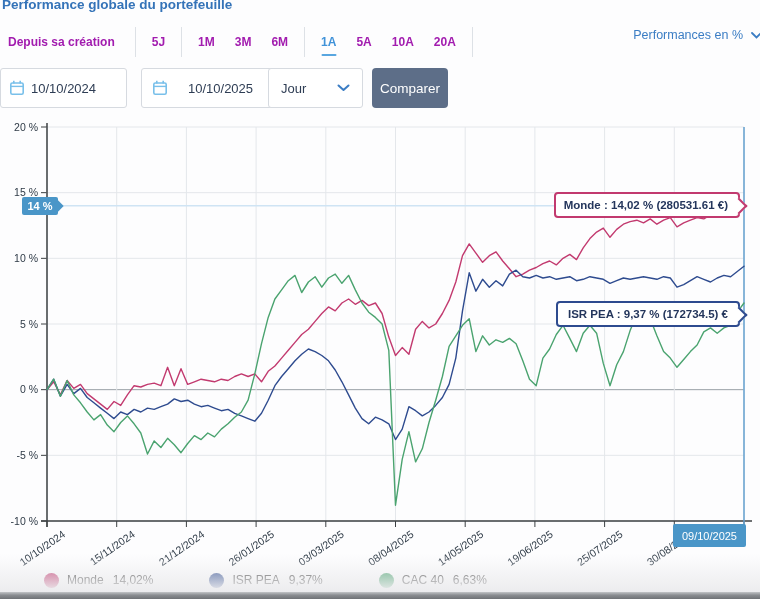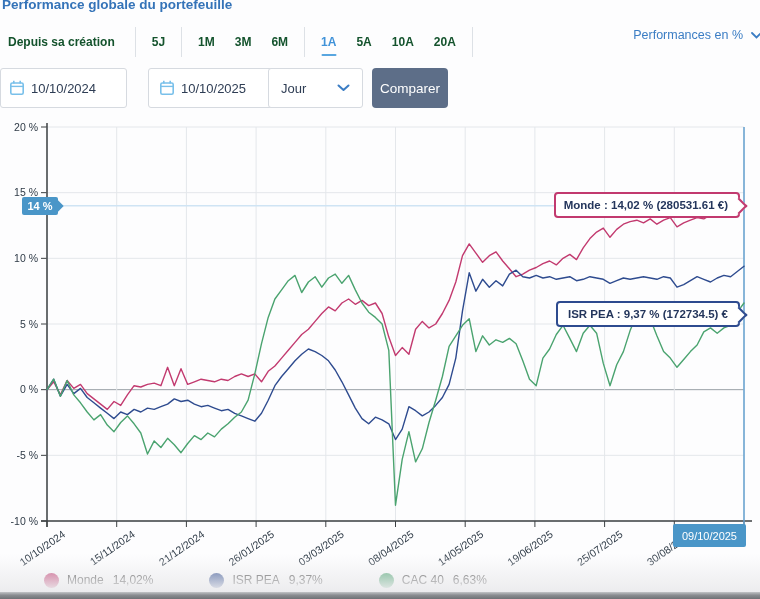--- a/index.html
+++ b/index.html
@@ -1,33 +1,33 @@
 <!DOCTYPE html>
 <html><head>
 <meta charset="utf-8">
 <style>
   html,body{margin:0;padding:0;background:#fff;}
   #app{position:relative;width:760px;height:599px;overflow:hidden;background:#fdfdfe;
        font-family:"Liberation Sans",sans-serif;}
   
   .page-title{position:absolute;left:2px;top:-3px;font-size:13.5px;font-weight:bold;color:#3473b8;}
   #tabs{position:absolute;left:8px;top:24px;height:36px;display:flex;align-items:center;}
-  .tab{font-size:12px;font-weight:bold;color:#14532d;padding:0 10px;cursor:pointer;position:relative;white-space:nowrap;}
+  .tab{font-size:12px;font-weight:bold;color:#a21caf;padding:0 10px;cursor:pointer;position:relative;white-space:nowrap;}
   .tab:first-child{padding-left:0;padding-right:14px;}
   .tab.active{color:#4193d9;}
   .tab.active::after{content:'';position:absolute;left:50%;transform:translateX(-50%);bottom:-7px;width:15px;height:2px;background:#58a6e0;border-radius:1px;}
   .tabsep{width:1px;height:30px;background:#dde1e6;margin:0 6px;}
   .perf-link{position:absolute;right:-2px;top:28px;display:flex;align-items:center;font-size:12.5px;color:#3b7dc4;cursor:pointer;}
   .perf-link svg{margin-left:8px;}
   
   .ctl{position:absolute;top:68px;height:40px;box-sizing:border-box;background:#fff;
        border:1px solid #d6dae0;border-radius:3px;display:flex;align-items:center;
        font-size:13px;color:#2e3d54;}
   #date-start{left:0;width:127px;padding-left:8px;}
-  #date-end{left:148px;width:149px;padding-left:10px;}
+  #date-end{left:141px;width:149px;padding-left:10px;gap:14px;}
   .ctl .cal{margin-right:6px;display:flex;}
   #interval-select{left:268px;width:95px;padding:0 12px;justify-content:space-between;cursor:pointer;}
   #compare-btn{left:372px;width:76px;top:68px;height:40px;position:absolute;background:#5d6e88;
        border:none;border-radius:4px;color:#fff;font-size:13.5px;font-family:"Liberation Sans",sans-serif;
        display:flex;align-items:center;justify-content:center;cursor:pointer;}
   
   #chart{position:absolute;left:0;top:0;}
   .axlbl{font-family:"Liberation Sans",sans-serif;font-size:10.5px;fill:#2f3b47;}
   
   .tip{position:absolute;right:20px;height:16px;background:#fff;border:2px solid #000;border-radius:4px;

